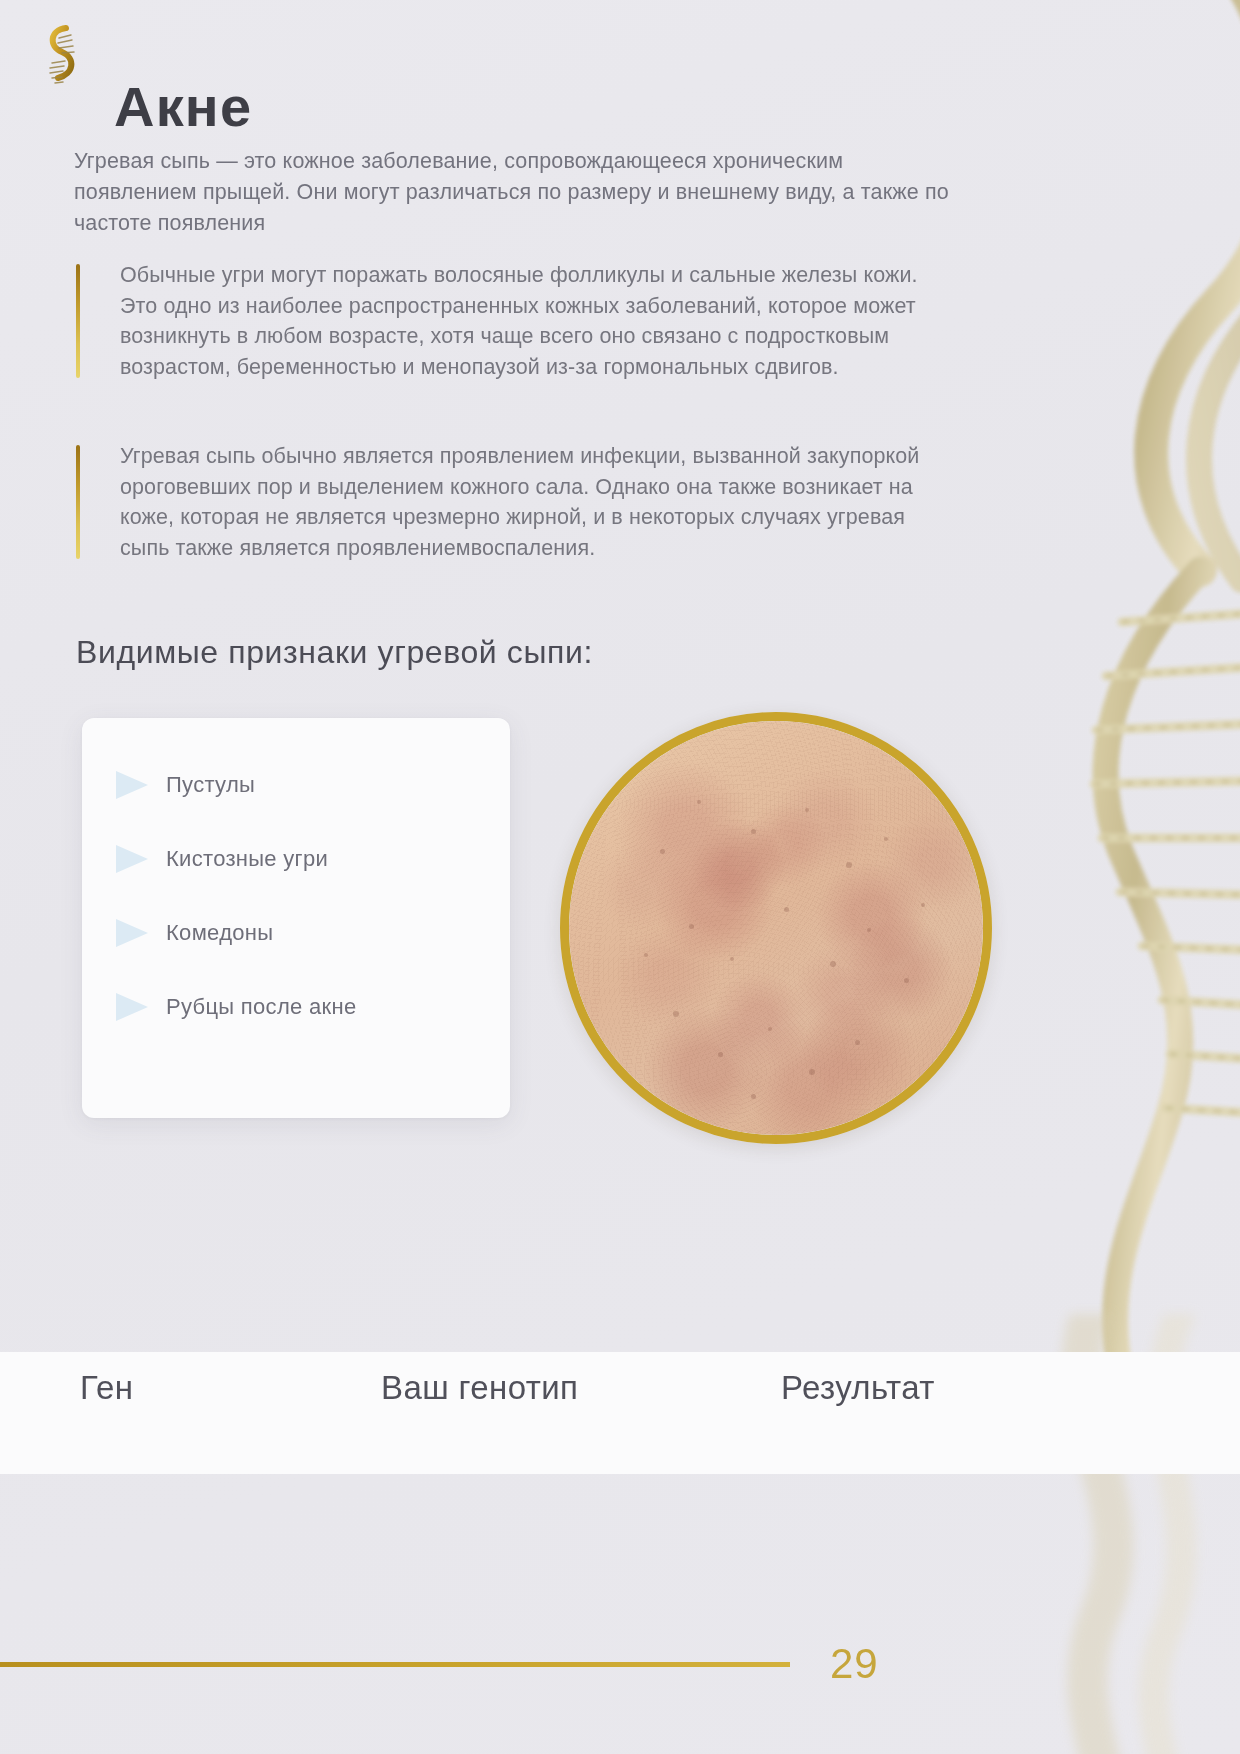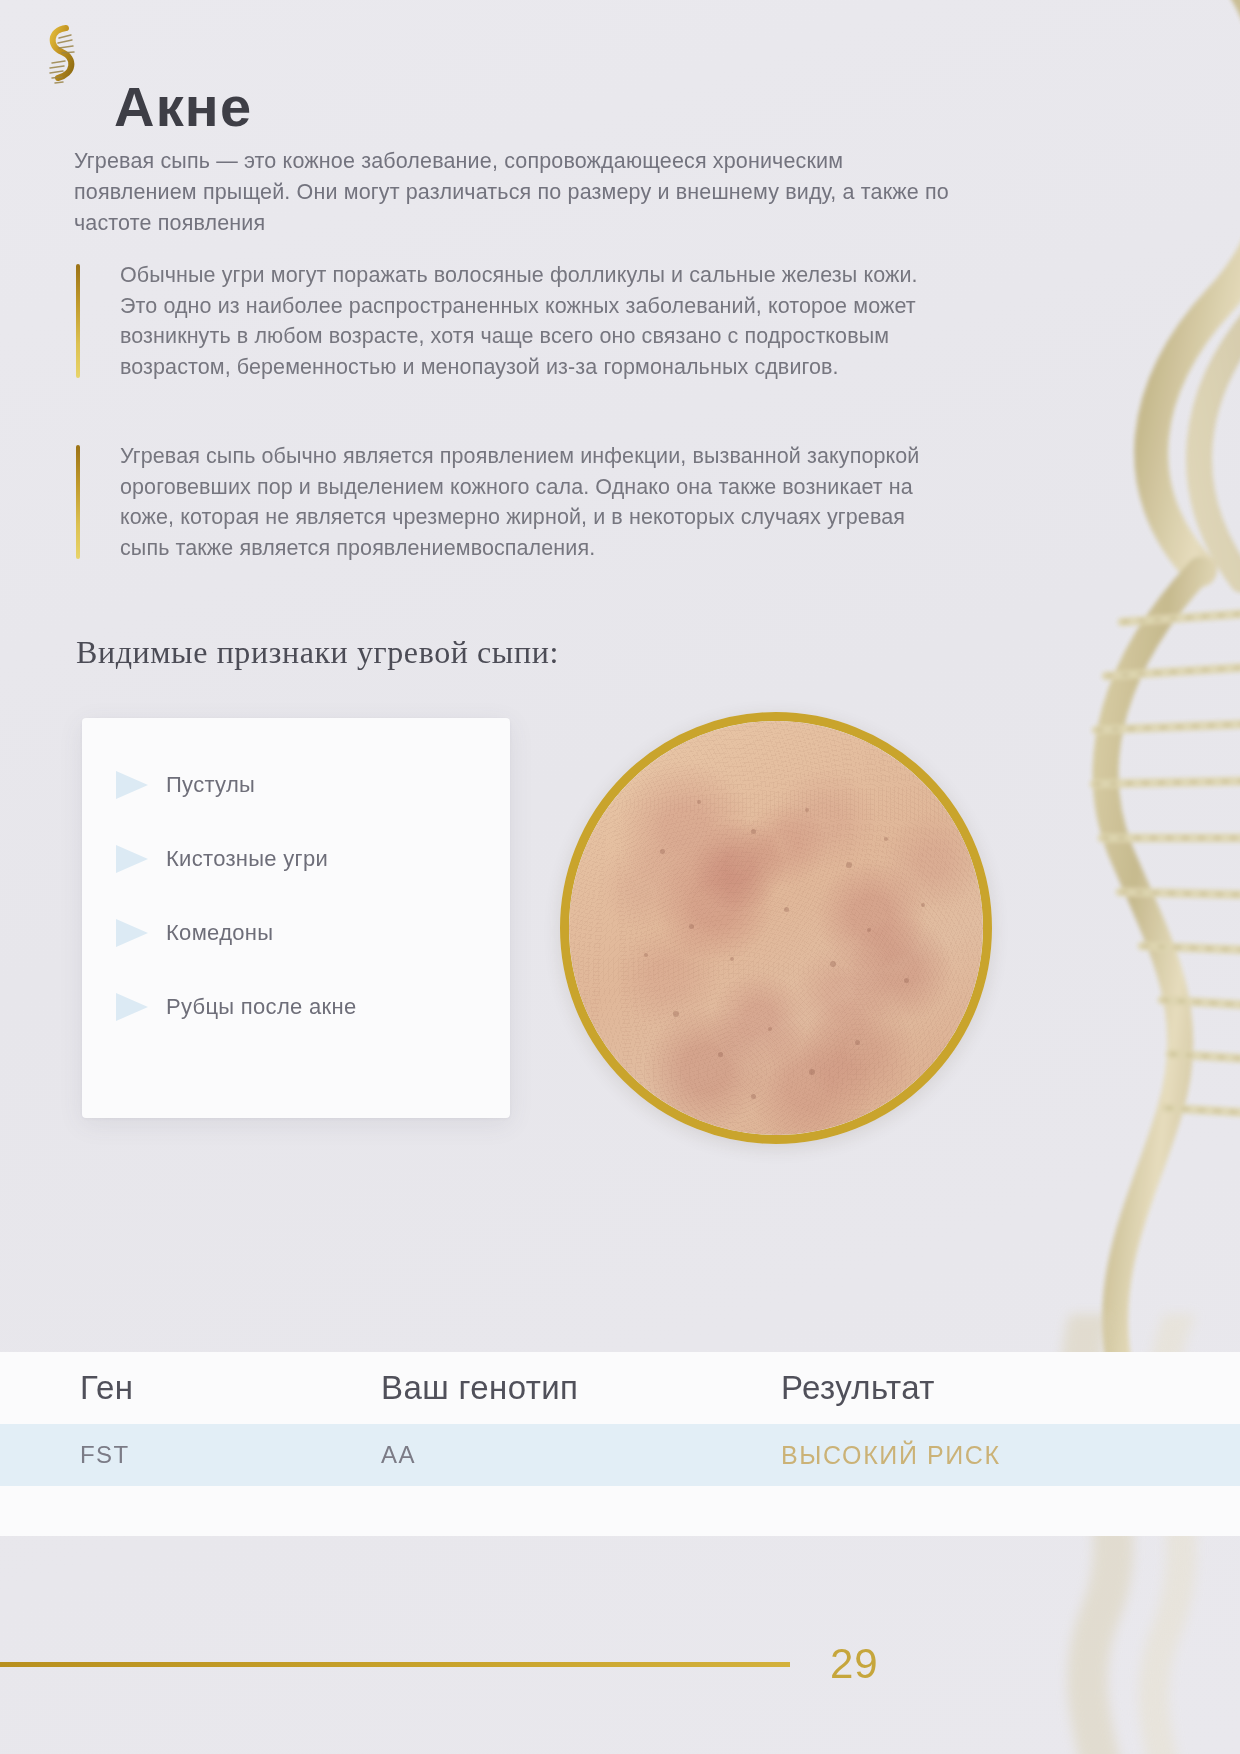--- a/index.html
+++ b/index.html
@@ -121,32 +121,31 @@
   .quote-2 { top: 441px; }
 
   .subhead {
     position: absolute;
     left: 76px;
     top: 634px;
     font-size: 32px;
     font-weight: 300;
     letter-spacing: .6px;
     color: #4c4c56;
-    font-family: Liberation Serif, serif;
   }
 
   
   .symptom-card {
     position: absolute;
     left: 82px;
     top: 718px;
     width: 428px;
     height: 400px;
     background: #fbfbfc;
-    border-radius: 4px;
+    border-radius: 12px;
     box-shadow: 0 6px 26px rgba(80,80,100,.09), 0 1px 3px rgba(80,80,100,.06);
     padding: 30px 0 8px 0;
     z-index: 4;
   }
   .symptom-row {
     display: flex;
     align-items: center;
     height: 74px;
     padding-left: 30px;
   }
@@ -464,25 +463,20 @@
     </div>
 
   </div>
 
   <div class="table-band">
     <div class="t-head">
       <div class="c1 th">Ген</div>
       <div class="c2 th">Ваш генотип</div>
       <div class="c3 th">Результат</div>
     </div>
-    <div class="t-row">
-      <div class="c1 td-gene">FST</div>
-      <div class="c2 td-geno">AA</div>
-      <div class="c3 td-result">ВЫСОКИЙ РИСК</div>
-    </div>
     <div class="t-foot"></div>
   </div>
 
   <div class="footer">
     <div class="foot-rule"></div>
     <div class="page-num">29</div>
   </div>
 
 </div>
 

